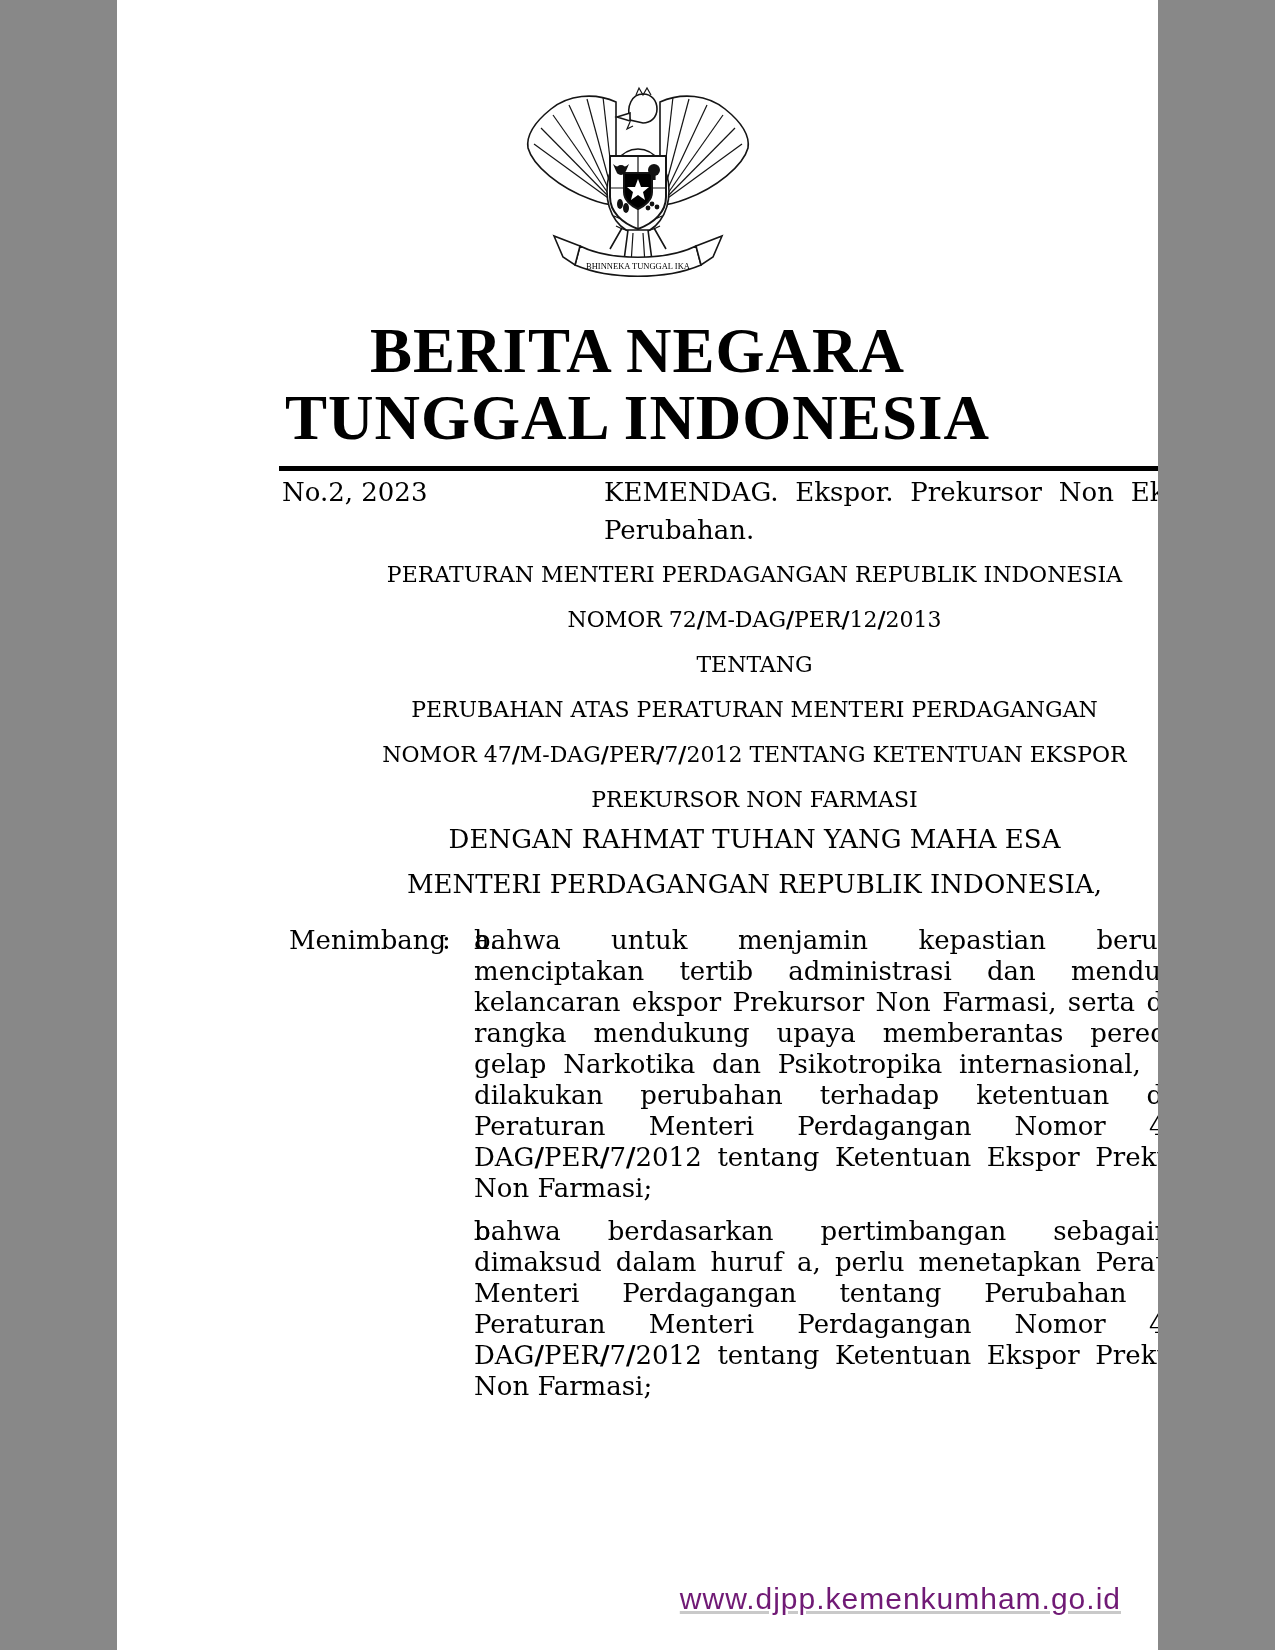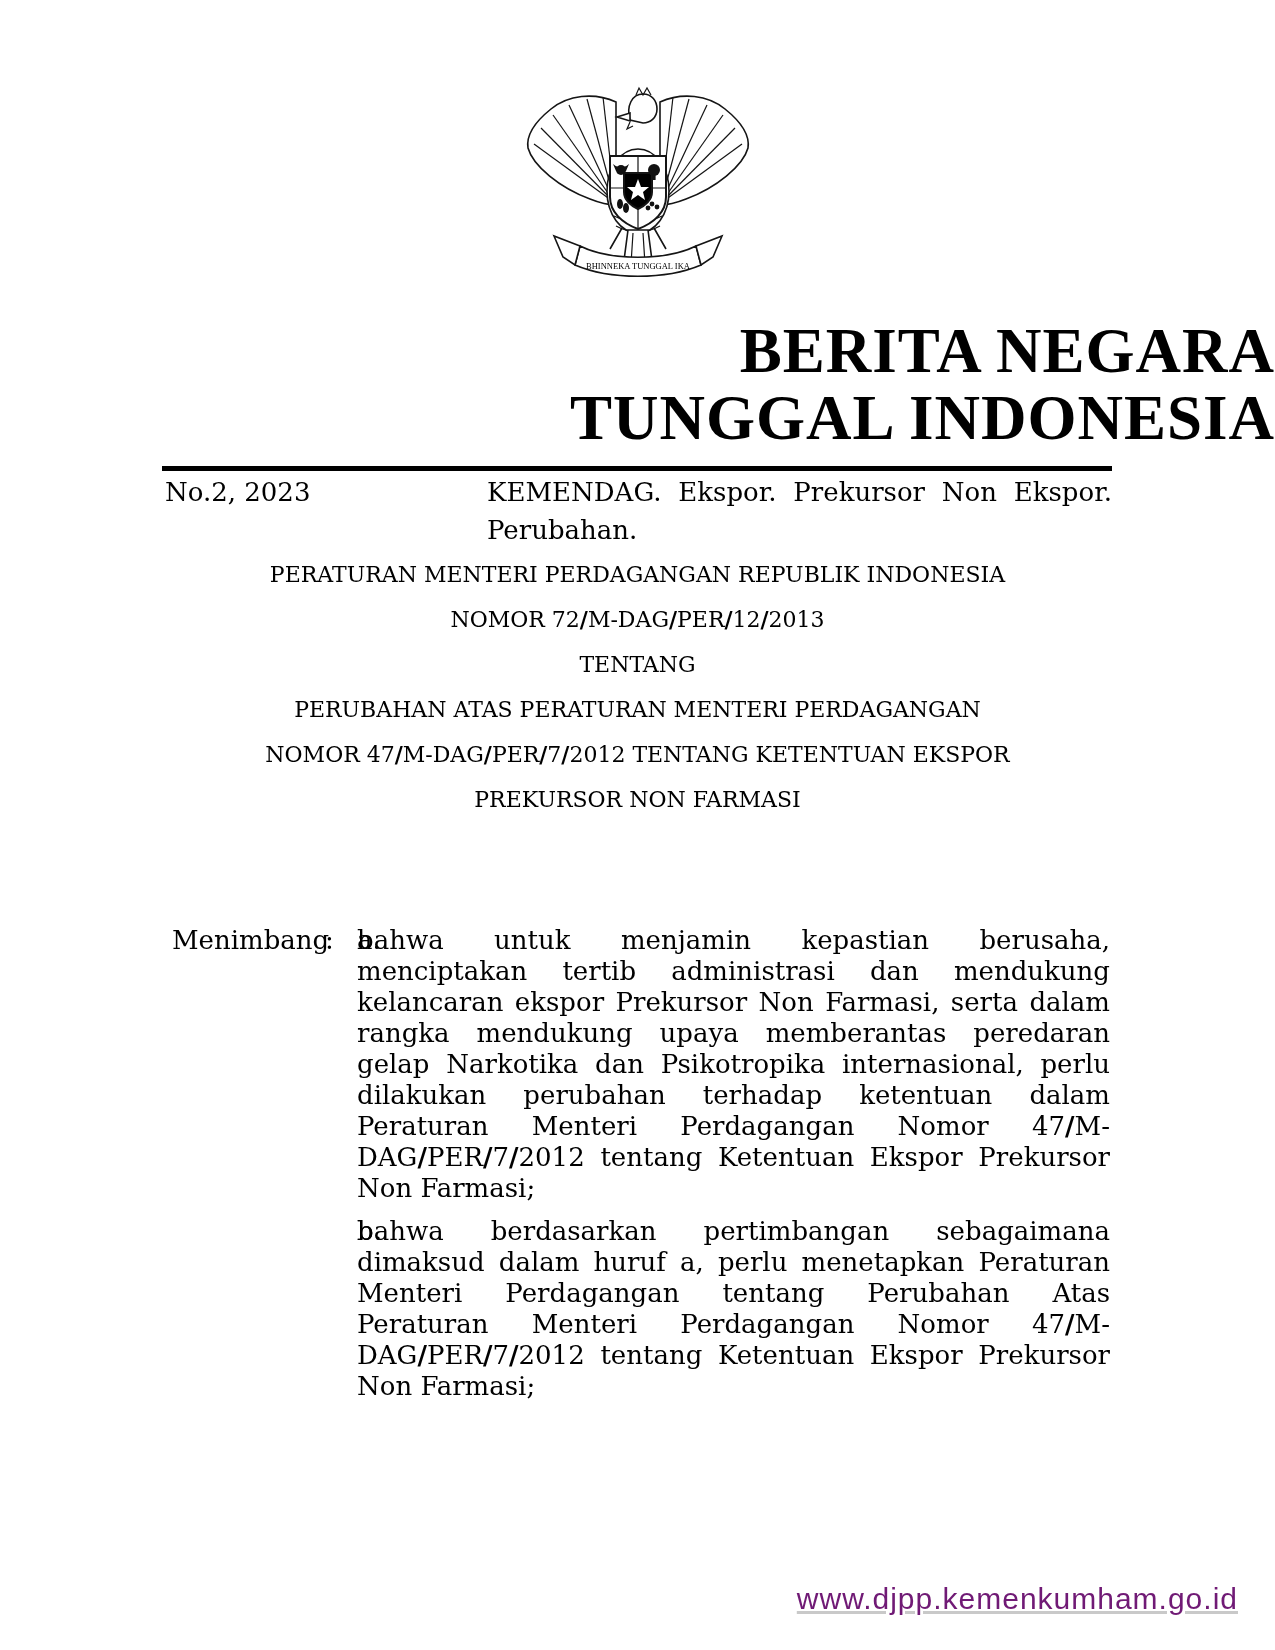--- a/index.html
+++ b/index.html
@@ -1,30 +1,30 @@
 <!DOCTYPE html>
 <html><head>
 <meta charset="utf-8">
 <title>Berita Negara RI</title>
 <style>
   * { margin:0; padding:0; box-sizing:border-box; }
   html,body { background:#888; }
   .page {
-    position:relative; width:1275px; height:1650px; margin:0 auto;
+    position:relative; width:1041px; height:1650px; margin:0 auto;
     background:#ffffff; color:#000;
     font-family:"DejaVu Serif","Liberation Serif",serif;
     overflow:hidden;
     padding-left:25px;
   }
   
   .emblem { position:absolute; top:86px; left:50%; transform:translateX(-50%); }
   
   .masthead-title {
     position:absolute; top:318px; left:0; width:100%;
-    text-align:right; font-family:"Liberation Serif","DejaVu Serif",serif;
+    text-align:center; font-family:"Liberation Serif","DejaVu Serif",serif;
     font-weight:bold; font-size:63px; line-height:67px; letter-spacing:1px;
     white-space:nowrap;
   }
   .rule { position:absolute; top:466px; left:162px; width:950px; height:5px; background:#000; }
   .issue-number { position:absolute; top:473px; left:165px; font-size:26px; line-height:38px; }
   .issue-subject {
     position:absolute; top:473px; left:487px; width:625px;
     font-size:26px; line-height:38px; text-align:justify;
   }
   
@@ -143,20 +143,24 @@
 
   <div class="heading">
     <div>PERATURAN MENTERI PERDAGANGAN REPUBLIK INDONESIA</div>
     <div>NOMOR 72<span class="hs">/</span>M-DAG<span class="hs">/</span>PER<span class="hs">/</span>12<span class="hs">/</span>2013</div>
     <div>TENTANG</div>
     <div>PERUBAHAN ATAS PERATURAN MENTERI PERDAGANGAN</div>
     <div>NOMOR 47<span class="hs">/</span>M-DAG<span class="hs">/</span>PER<span class="hs">/</span>7<span class="hs">/</span>2012 TENTANG KETENTUAN EKSPOR</div>
     <div>PREKURSOR NON FARMASI</div>
   </div>
 
+  <div class="invocation">
+    <div>DENGAN RAHMAT TUHAN YANG MAHA ESA</div>
+    <div>MENTERI PERDAGANGAN REPUBLIK INDONESIA,</div>
+  </div>
 
   <div class="considerations">
     <div class="cons-label">Menimbang</div>
     <div class="cons-colon">:</div>
     <div class="cons-items">
       <div class="cons-item">
         <div class="cons-letter">a.</div>
         <div class="cons-text">bahwa untuk menjamin kepastian berusaha, menciptakan tertib administrasi dan mendukung kelancaran ekspor Prekursor Non Farmasi, serta dalam rangka mendukung upaya memberantas peredaran gelap Narkotika dan Psikotropika internasional, perlu dilakukan perubahan terhadap ketentuan dalam Peraturan Menteri Perdagangan Nomor 47<span class="hs">/</span>M-DAG<span class="hs">/</span>PER<span class="hs">/</span>7<span class="hs">/</span>2012 tentang Ketentuan Ekspor Prekursor Non Farmasi;</div>
       </div>
       <div class="cons-item">

